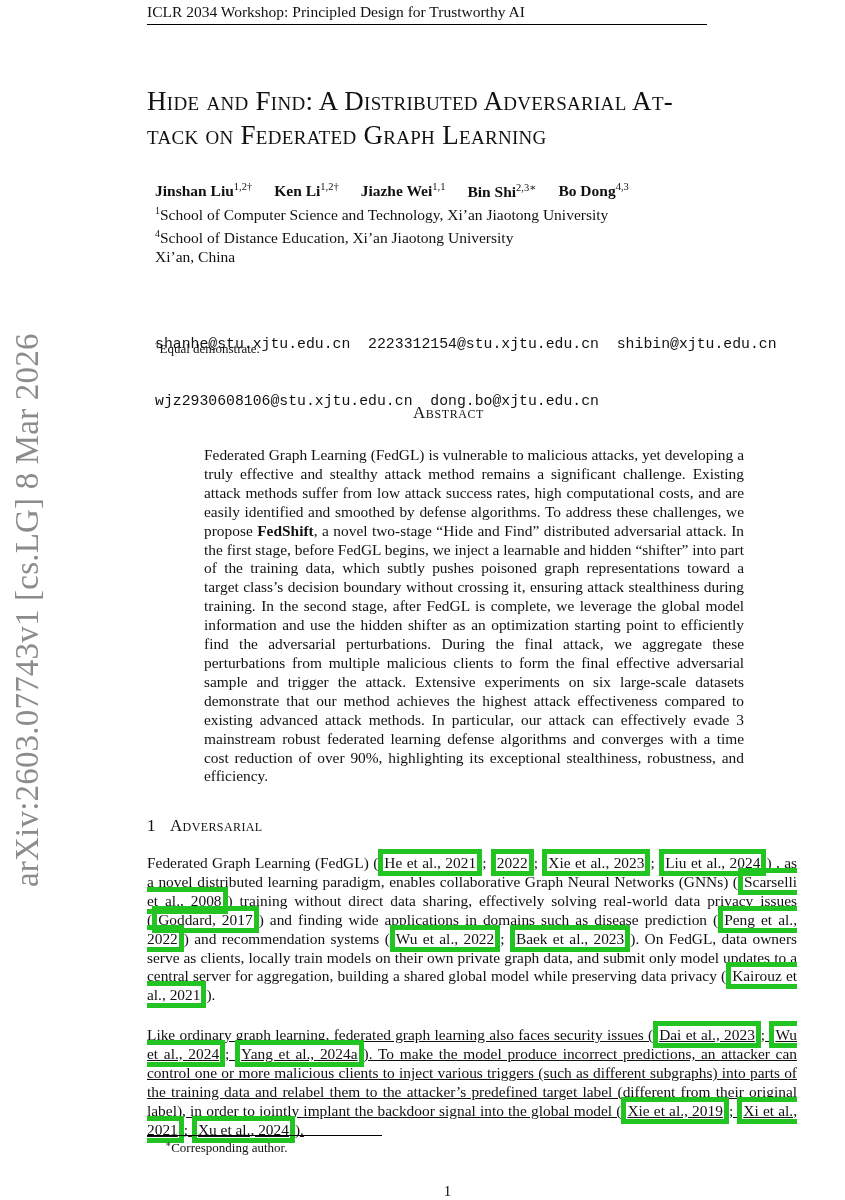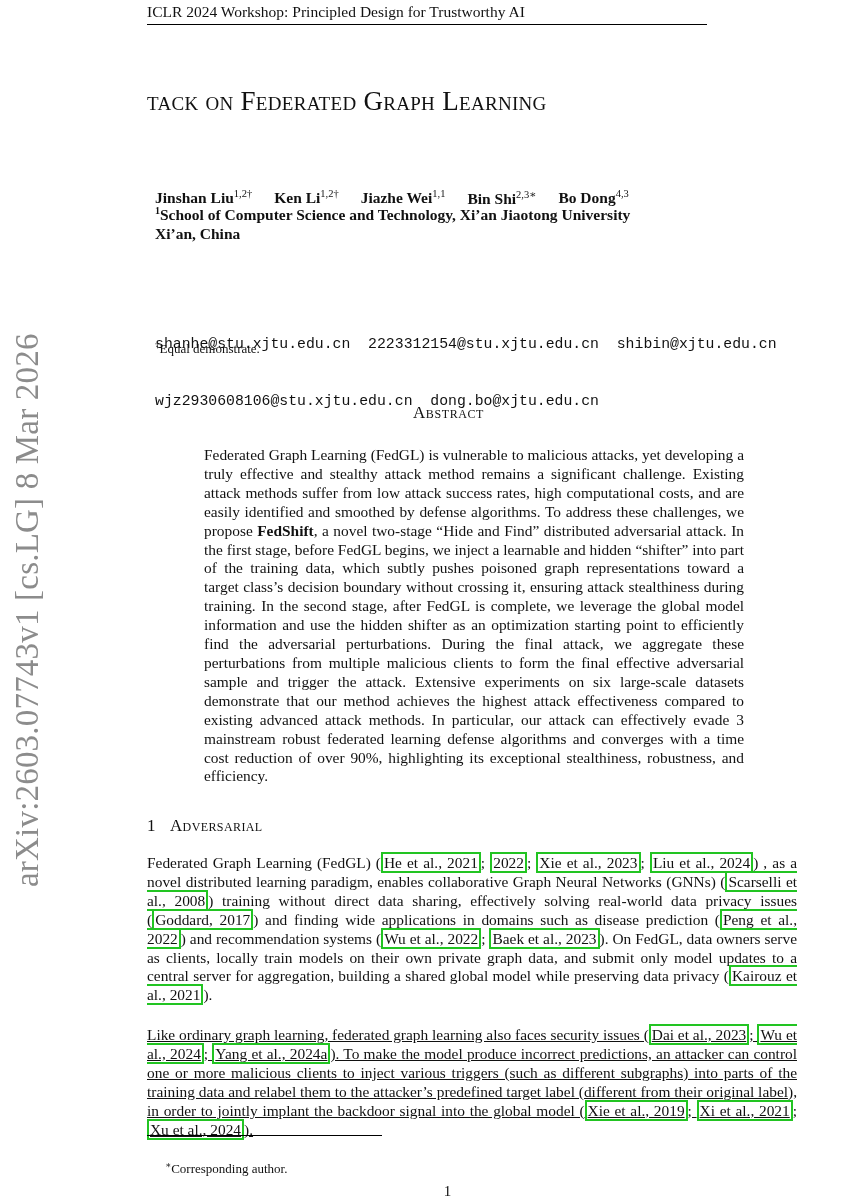--- a/index.html
+++ b/index.html
@@ -20,26 +20,26 @@
     display: flex; align-items: center; justify-content: center; white-space: nowrap;
   }
 
   .title {
     position: absolute; left: 147px; top: 84px; width: 650px;
     font-size: 27px; line-height: 34px; letter-spacing: 0.3px;
   }
   .title .sc { font-variant: small-caps; }
 
   .authors {
-    position: absolute; left: 155px; top: 188px; width: 640px;
+    position: absolute; left: 155px; top: 181px; width: 640px;
     font-size: 15.5px; font-weight: bold; display: flex; gap: 22px;
   }
   .authors sup { font-weight: normal; font-size: 10.5px; }
 
-  .affils { position: absolute; left: 155px; top: 201px; width: 650px; font-size: 15.5px; line-height: 19px; font-weight: bold; }
+  .affils { position: absolute; left: 155px; top: 201px; width: 650px; font-size: 15.5px; line-height: 19px; }
   .affils sup { font-size: 10px; }
 
   .emails {
     position: absolute; left: 155px; top: 297px; width: 700px;
     font-family: "Liberation Mono", "DejaVu Sans Mono", monospace; font-size: 14.8px; line-height: 19px; white-space: pre;
   }
   .equal { position: absolute; left: 155px; top: 340px; font-size: 13px; }
   .equal sup { font-size: 9px; }
 
   .abstract-heading {
@@ -54,49 +54,51 @@
   .section-heading {
     position: absolute; left: 147px; top: 816px; font-size: 17px; letter-spacing: 0.4px;
   }
   .section-heading .num { margin-right: 14px; }
   .section-heading .sc { font-variant: small-caps; }
 
   .para { position: absolute; left: 147px; width: 650px; font-size: 15.4px; line-height: 18.9px; text-align: justify; }
   .para1 { top: 854px; }
   .para2 { top: 1026px; text-decoration: underline; }
 
-  .cite { border: 2px solid #be185d; padding: 0 1px; color: #111; }
+  .cite { border: 5px solid #be185d; padding: 0 1px; color: #111; }
 
   .fn-rule { position: absolute; left: 147px; top: 1135px; width: 235px; height: 1px; background: #000; }
-  .footnote { position: absolute; left: 165px; top: 1139px; font-size: 13px; margin-top: 21px; }
+  .footnote { position: absolute; left: 165px; top: 1139px; font-size: 13px; }
   .footnote sup { font-size: 9px; }
   .page-number { position: absolute; left: 0; top: 1183px; width: 845px; text-align: center; padding-left: 50px; box-sizing: border-box; font-size: 15px; }
 </style>
 </head>
 <body>
 
-<div class="running-head">ICLR 2024 Workshop: Principled Design for Trustworthy AI</div>
+<div class="running-head">ICLR 2034 Workshop: Principled Design for Trustworthy AI</div>
 <div class="head-rule"></div>
 
 <div class="arxiv-stamp">arXiv:2603.07743v1  [cs.LG]  8 Mar 2026</div>
 
 <div class="title">
+  <div class="sc">Hide and Find: A Distributed Adversarial At-</div>
   <div class="sc">tack on Federated Graph Learning</div>
 </div>
 
 <div class="authors">
     <span>Jinshan Liu<sup>1,2†</sup></span>
     <span>Ken Li<sup>1,2†</sup></span>
     <span>Jiazhe Wei<sup>1,1</sup></span>
     <span>Bin Shi<sup>2,3∗</sup></span>
     <span>Bo Dong<sup>4,3</sup></span>
   </div>
 
 <div class="affils">
     <div><sup>1</sup>School of Computer Science and Technology, Xi’an Jiaotong University</div>
+    <div><sup>4</sup>School of Distance Education, Xi’an Jiaotong University</div>
     <div>Xi’an, China</div>
   </div>
 
 <div class="emails">
   <div>shanhe@stu.xjtu.edu.cn  2223312154@stu.xjtu.edu.cn  shibin@xjtu.edu.cn</div>
   <div>wjz2930608106@stu.xjtu.edu.cn  dong.bo@xjtu.edu.cn</div>
 </div>
 
 <div class="equal">
   <sup>†</sup><span>Equal demonstrate.</span>

